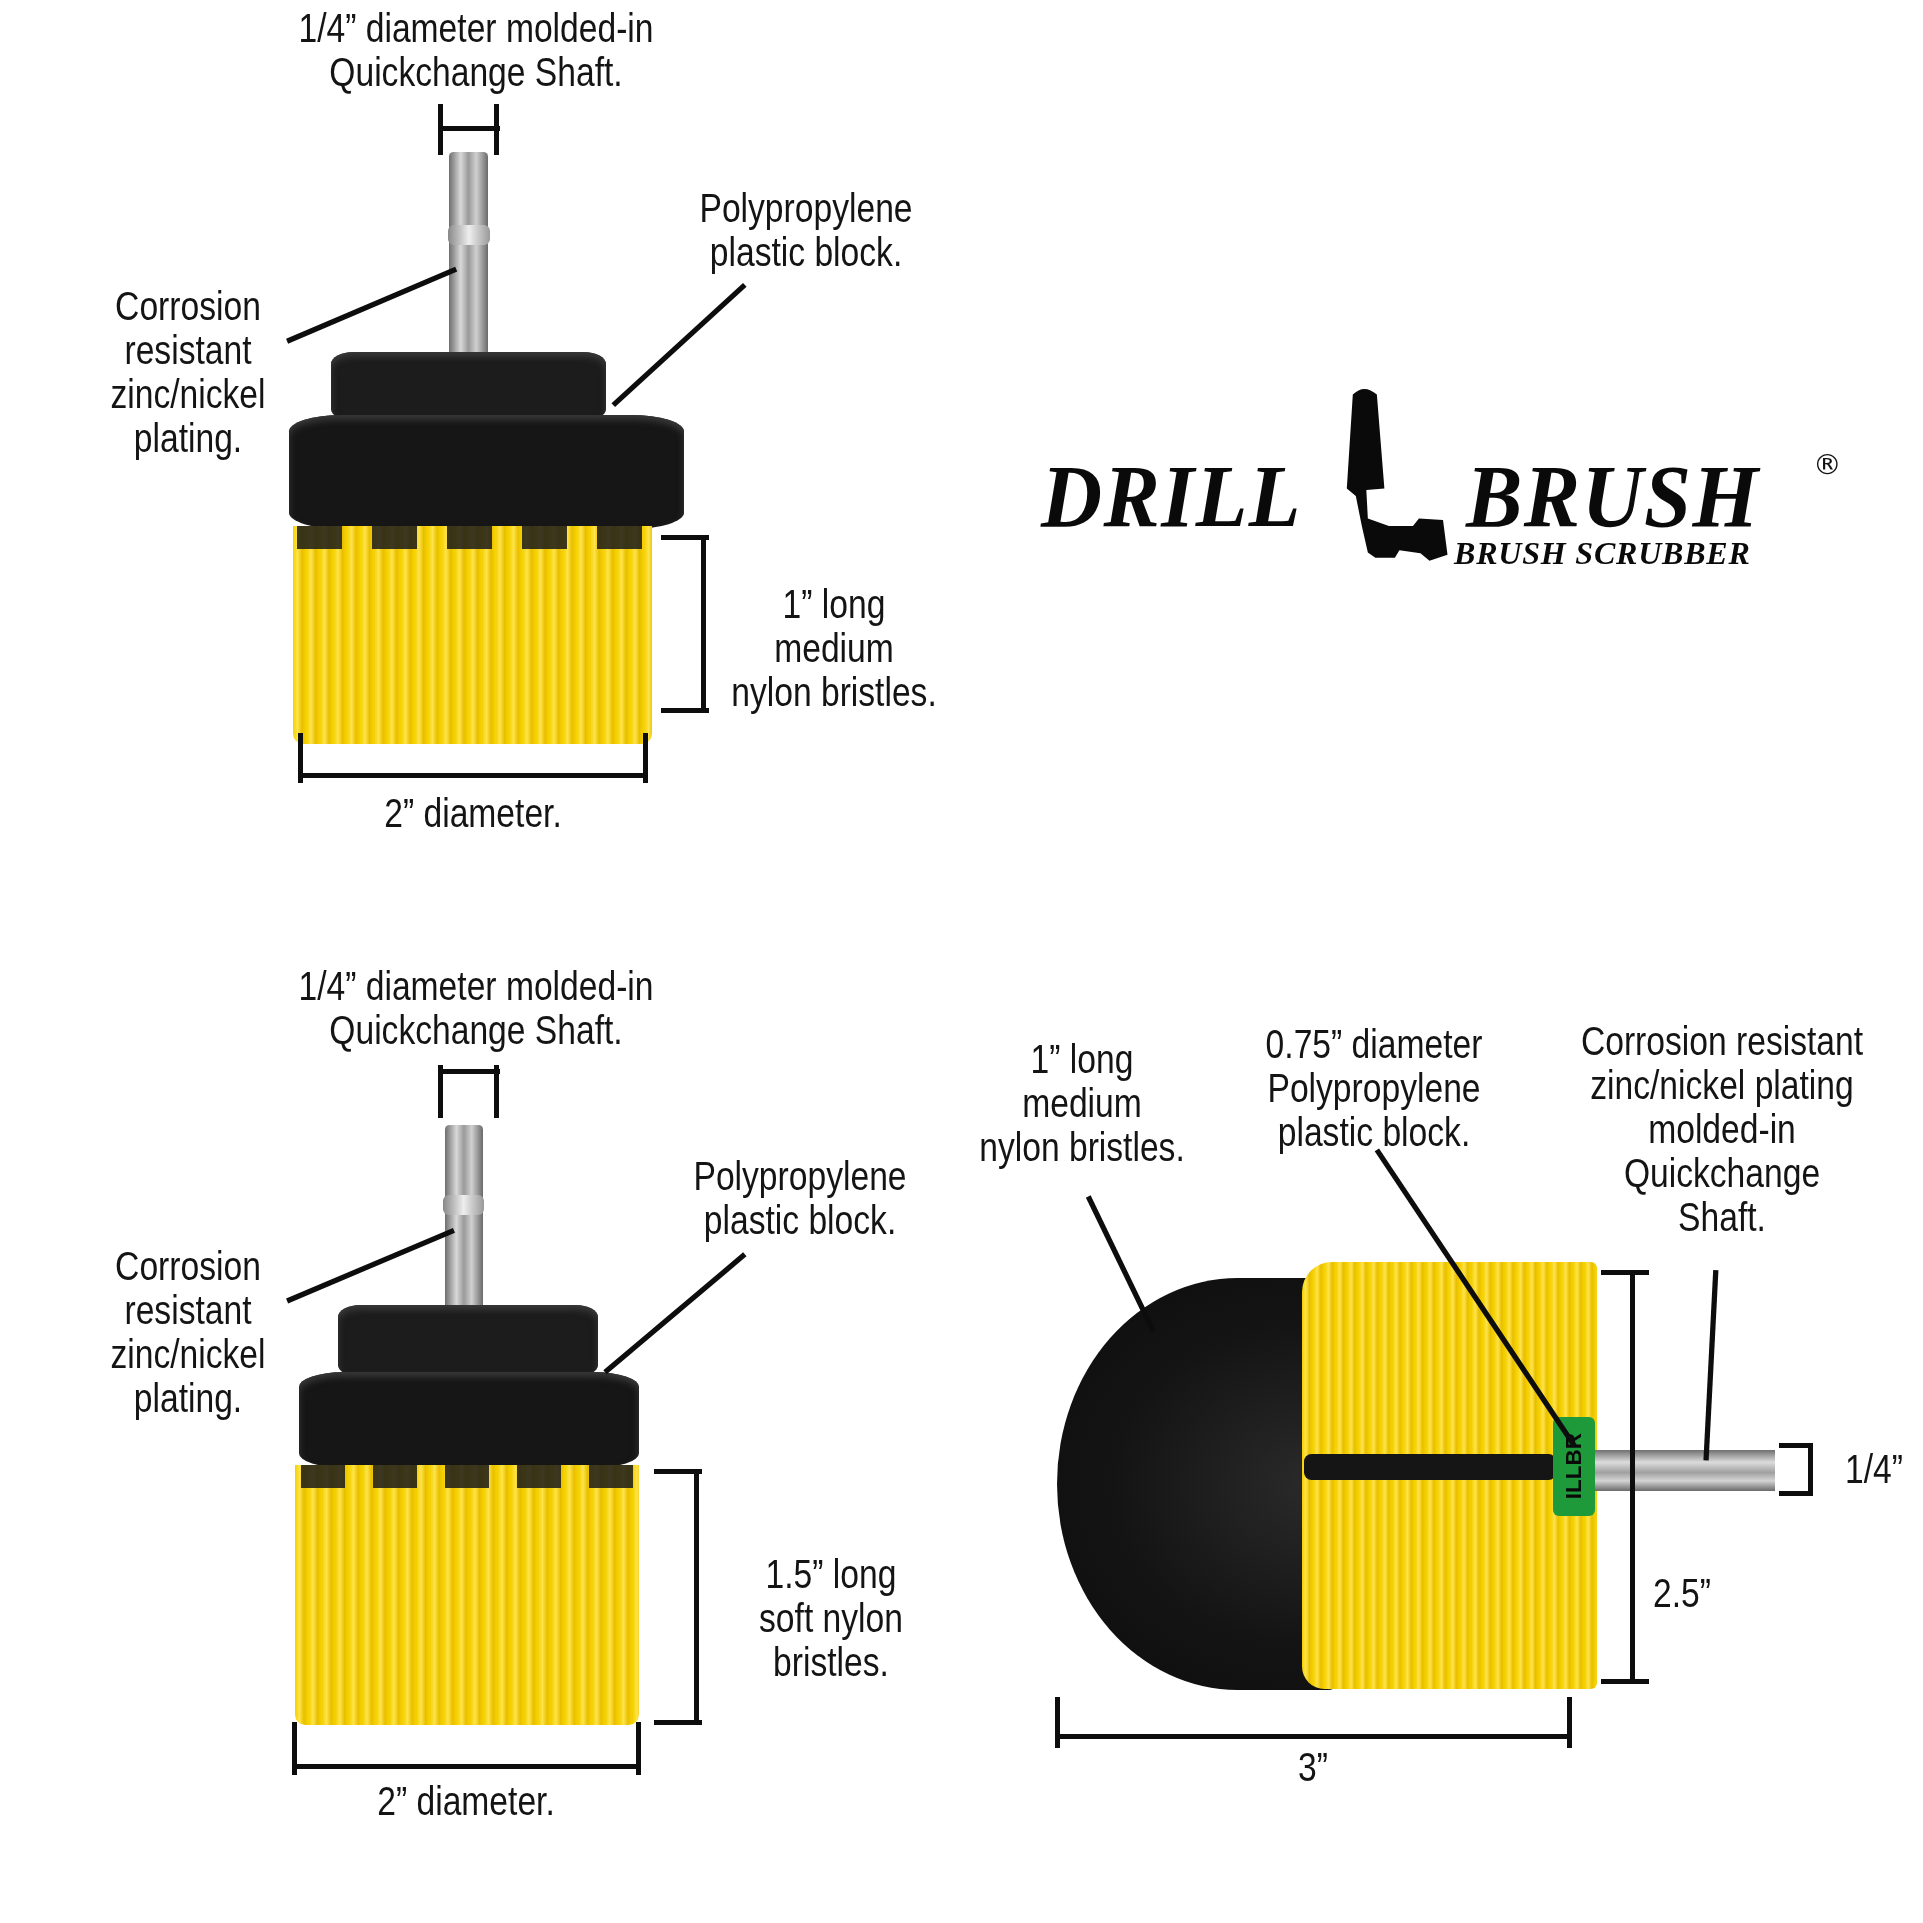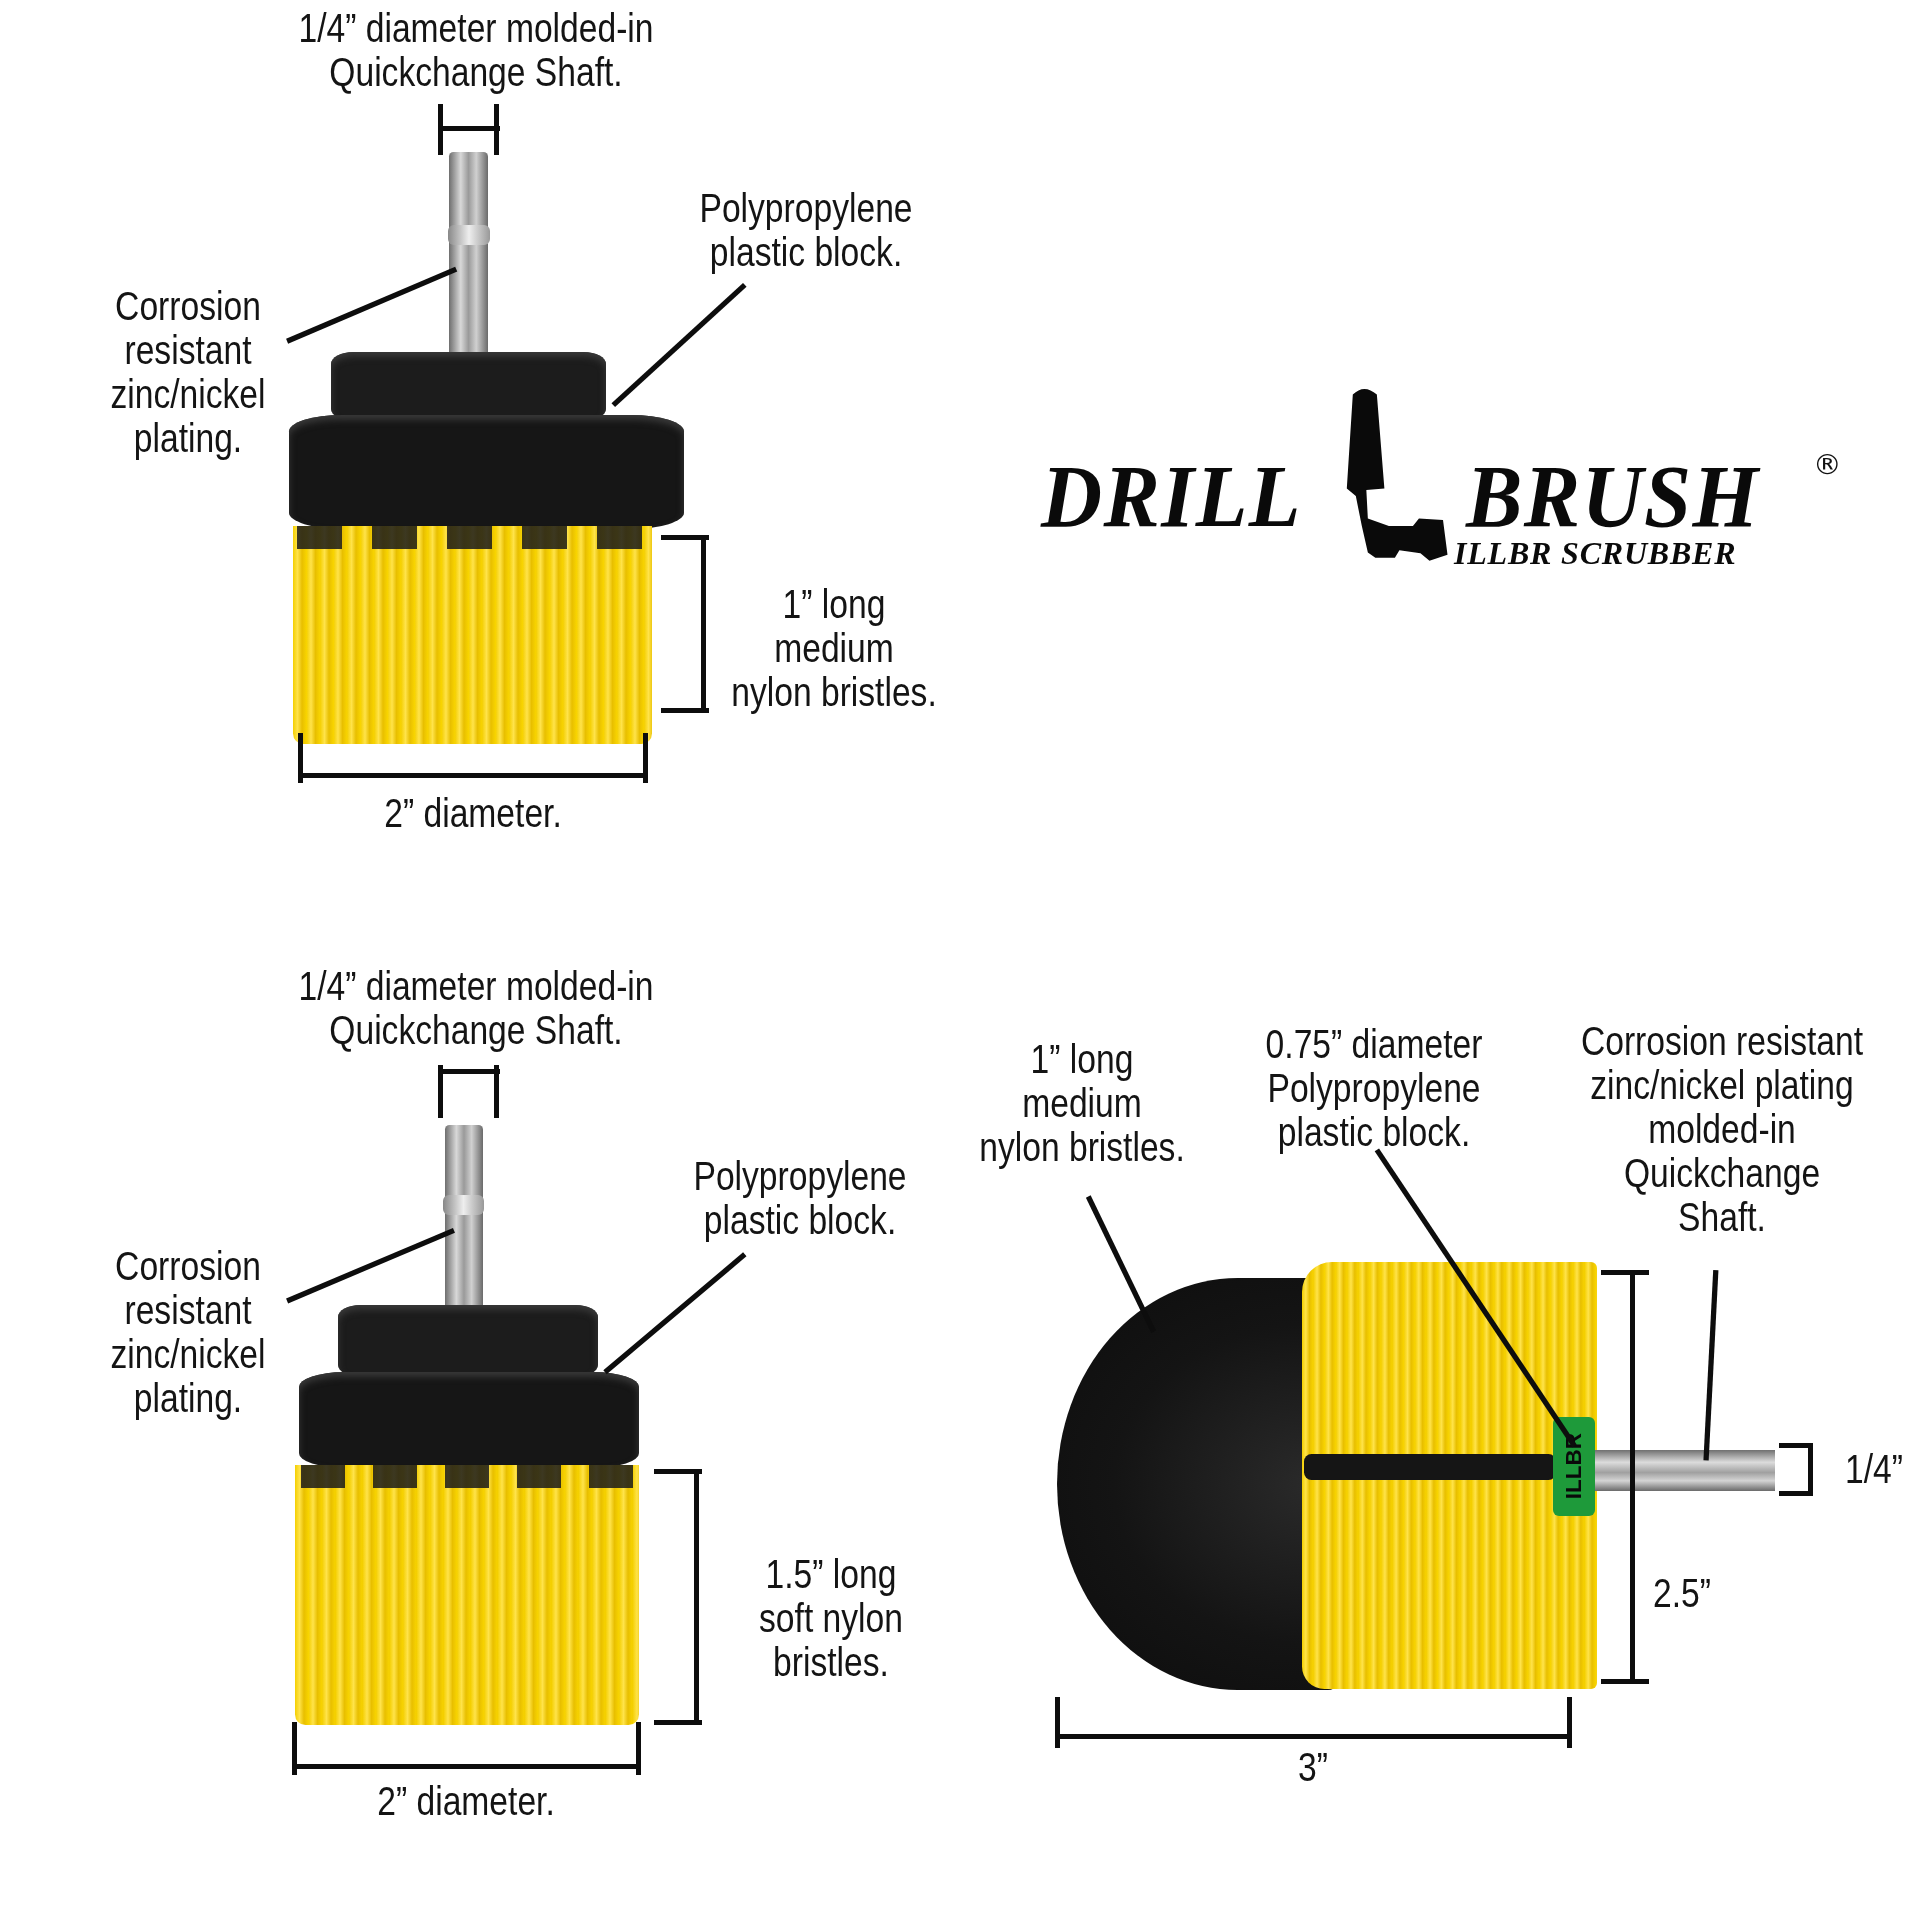--- a/index.html
+++ b/index.html
@@ -102,21 +102,21 @@
   </div>
   <div class="lbl" style="left:466px;top:1779px;">2” diameter.</div>
 </div>
 
 <div>
   <div class="logo-word" style="left:1041px;top:451px;font-size:89px;line-height:90px;transform:scaleX(0.95);transform-origin:left top;">DRILL</div>
   <svg width="1924" height="1924" style="pointer-events:none;" viewBox="0 0 2560 2560">
     <path d="M1800 525 Q1815 510 1832 525 L1842 650 L1818 652 L1820 690 L1848 700 L1880 700 L1888 690 L1920 692 L1926 738 L1902 746 L1890 736 L1862 732 L1856 742 L1830 742 L1820 735 L1812 700 L1804 660 L1792 650 Z" fill="#0a0a0a"></path>
   </svg>
   <div class="logo-word" style="left:1466px;top:451px;font-size:89px;line-height:90px;transform:scaleX(0.95);transform-origin:left top;">BRUSH</div>
-  <div class="logo-word" style="left:1454px;top:537px;font-size:32px;line-height:33px;letter-spacing:0.8px;">ILLBR SCRUBBER</div>
+  <div class="logo-word" style="left:1454px;top:537px;font-size:32px;line-height:33px;letter-spacing:0.8px;">BRUSH SCRUBBER</div>
   <div class="abs" style="left:1813px;top:449px;font-size:28.6px;line-height:30px;font-family:'DejaVu Sans',sans-serif;">®</div>
 </div>
 
 <div>
 
   <div class="abs" style="left:1057px;top:1278px;width:301px;height:412px;background:radial-gradient(ellipse at 85% 50%,#2a2a2a 0%,#141414 55%,#0c0c0c 100%);border-radius:60% 10% 10% 60%/50% 20% 20% 50%;"></div>
 
   <div class="abs" style="left:1302px;top:1262px;width:295px;height:427px;background:repeating-linear-gradient(90deg,#f4cf00 0px,#ffe34a 3.8px,#e8bf00 7.5px,#f8d400 11.3px);border-radius:30px 6px 6px 22.5px;"></div>
   <div class="abs" style="left:1304px;top:1454px;width:252px;height:25.6px;background:#151515;border-radius:7.5px;"></div>
 

